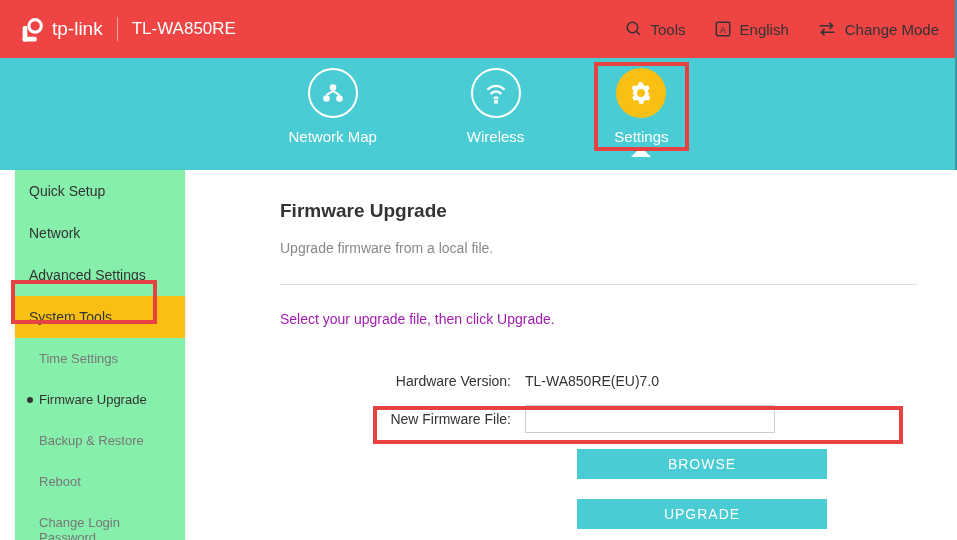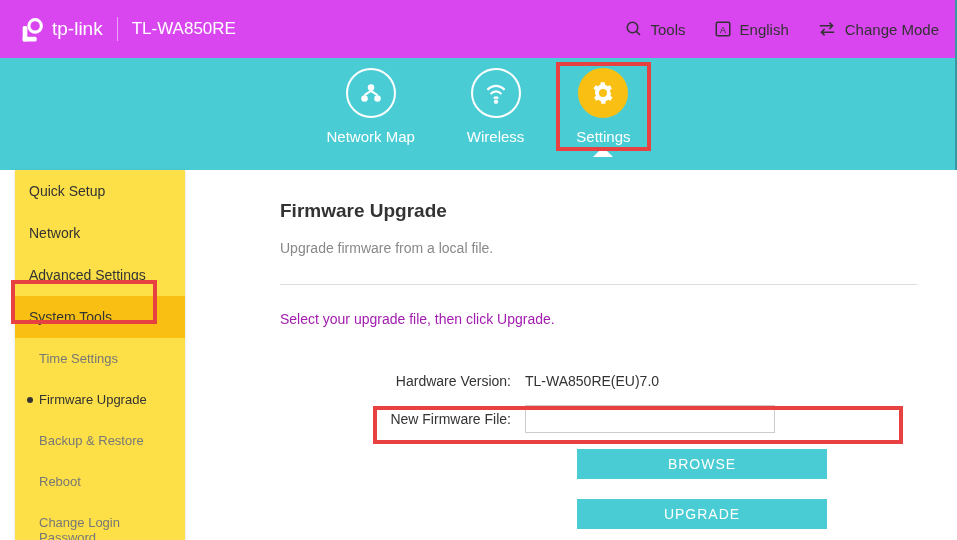--- a/index.html
+++ b/index.html
@@ -1,37 +1,37 @@
 <!DOCTYPE html>
 <html><head>
   <meta charset="utf-8">
   <style>
     * { margin: 0; padding: 0; box-sizing: border-box; font-family: Arial, sans-serif; }
     body { width: 957px; height: 540px; background: #fff; overflow: hidden; position: relative; }
     
-    .header { background: #d946ef; height: 58px; display: flex; align-items: center; padding: 14px 18px; color: #fff; position: relative; }
+    .header { background: #ef4444; height: 58px; display: flex; align-items: center; padding: 14px 18px; color: #fff; position: relative; }
     .logo-wrap { display: flex; align-items: center; }
     .logo-mark { width: 28px; height: 28px; display: flex; align-items: center; justify-content: center; margin-right: 6px; }
     .brand { font-size: 19px; font-weight: 400; }
     .divider-v { width: 1px; height: 24px; background: rgba(255,255,255,0.5); margin: 0 14px; }
     .model { font-size: 17px; font-weight: 300; }
     .header-right { margin-left: auto; display: flex; align-items: center; gap: 28px; font-size: 15px; }
     .header-item { display: flex; align-items: center; gap: 8px; cursor: pointer; color: #333; }
     .header-item span.hi-icon { display: inline-flex; }
     
-    .navbar { background: #4accd4; height: 112px; display: flex; justify-content: center; align-items: flex-start; padding-top: 10px; gap: 52px; position: relative; }
+    .navbar { background: #4accd4; height: 112px; display: flex; justify-content: center; align-items: flex-start; padding-top: 10px; gap: 90px; position: relative; }
     .nav-item { display: flex; flex-direction: column; align-items: center; gap: 10px; cursor: pointer; color: #fff; position: relative; }
     .nav-ico { width: 50px; height: 50px; border: 2px solid #fff; border-radius: 50%; display: flex; align-items: center; justify-content: center; }
     .nav-ico.active { background: #f9c013; border-color: #f9c013; }
     .nav-label { font-size: 15px; font-weight: 500; }
     .nav-active-box { position: absolute; border: 4px solid #e84141; top: -6px; left: -20px; right: -20px; bottom: -6px; z-index: 2; }
     .nav-arrow { position: absolute; bottom: -12px; width: 0; height: 0; border-left: 10px solid transparent; border-right: 10px solid transparent; border-bottom: 10px solid #fff; }
     
     .main-area { display: flex; position: absolute; top: 170px; left: 15px; right: 0; bottom: 0; }
-    .sidebar { width: 170px; background: #fde047; box-shadow: 0 1px 3px rgba(0,0,0,0.15); }
+    .sidebar { width: 170px; background: #86efac; box-shadow: 0 1px 3px rgba(0,0,0,0.15); }
     .sidebar-item { padding: 13px 14px; font-size: 14px; color: #333; cursor: pointer; position: relative; }
     .sidebar-item.active { background: #f9c013; }
     .sidebar-item.sub { padding-left: 24px; color: #777; font-size: 13px; }
     .sidebar-item.sub.current { color: #333; }
     .sidebar-item.sub.current::before { content: ""; position: absolute; left: 12px; top: 50%; margin-top: -3px; width: 6px; height: 6px; background: #333; border-radius: 50%; }
     .red-box { position: absolute; border: 4px solid #e84141; pointer-events: none; }
     .red-box.sys-tools { top: 110px; left: -4px; width: 146px; height: 44px; }
     
     .content { flex: 1; padding: 30px 40px 0 95px; position: relative; }
     .page-title { font-size: 19px; font-weight: bold; color: #333; margin-bottom: 18px; }

